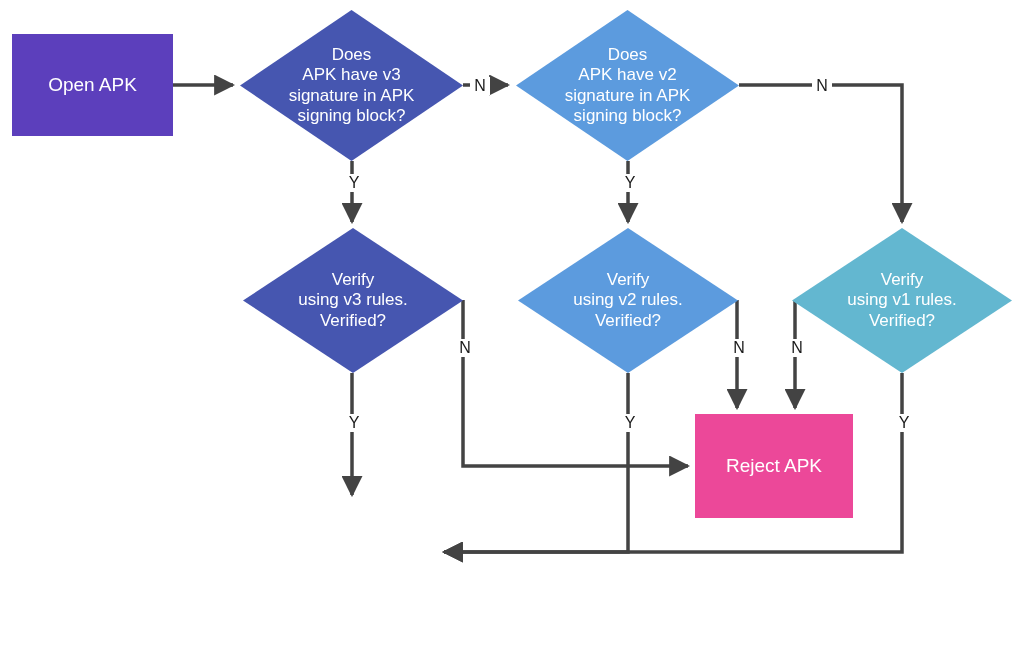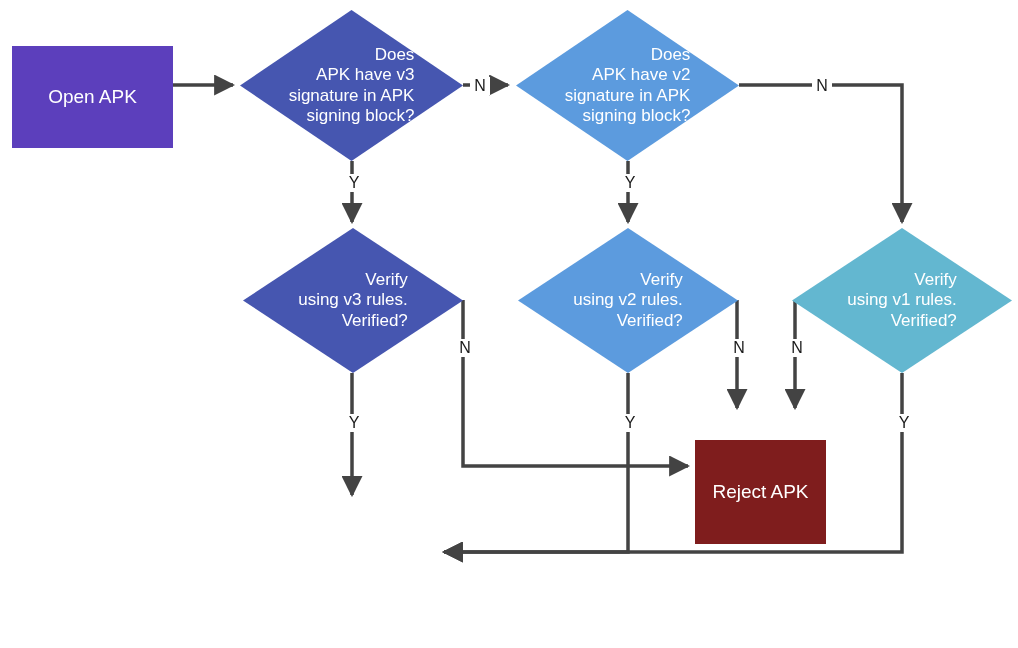--- a/index.html
+++ b/index.html
@@ -24,28 +24,27 @@
     left: 0;
     top: 0;
     width: 1018px;
     height: 648px;
   }
   .node {
     position: absolute;
     display: flex;
     align-items: center;
     justify-content: center;
-    text-align: right;
+    text-align: center;
     color: #ffffff;
     line-height: 1.18;
     white-space: pre-line;
   }
   .node.box {
     font-size: 19px;
-    margin-top: 12px;
   }
   .node.diamond-label {
     font-size: 17px;
     pointer-events: none;
   }
   .diamond-wrap {
     position: absolute;
   }
   .edge-label {
     position: absolute;
@@ -138,21 +137,21 @@
 
   <div class="diamond-wrap" style="left:792px; top:228px; width:220px; height:145px;">
     <svg width="220" height="145" viewBox="0 0 220 145" xmlns="http://www.w3.org/2000/svg">
       <polygon points="110,0 220,72.5 110,145 0,72.5" fill="#63b7d0"></polygon>
     </svg>
     <div class="node diamond-label" style="left:0; top:30px; width:220px; height:85px;">Verify
 using v1 rules.
 Verified?</div>
   </div>
 
-  <div class="node box" style="left:695px; top:428px; width:131px; height:104px; background:#7f1d1d;">
+  <div class="node box" style="left:695px; top:414px; width:158px; height:104px; background:#ec4899;">
     <span>Reject APK</span>
   </div>
 
 
   <div class="edge-label" style="left:470px; top:77px; width:16px;">N</div>
 
   <div class="edge-label" style="left:344px; top:174px; width:16px;">Y</div>
 
   <div class="edge-label" style="left:812px; top:77px; width:16px;">N</div>
 

